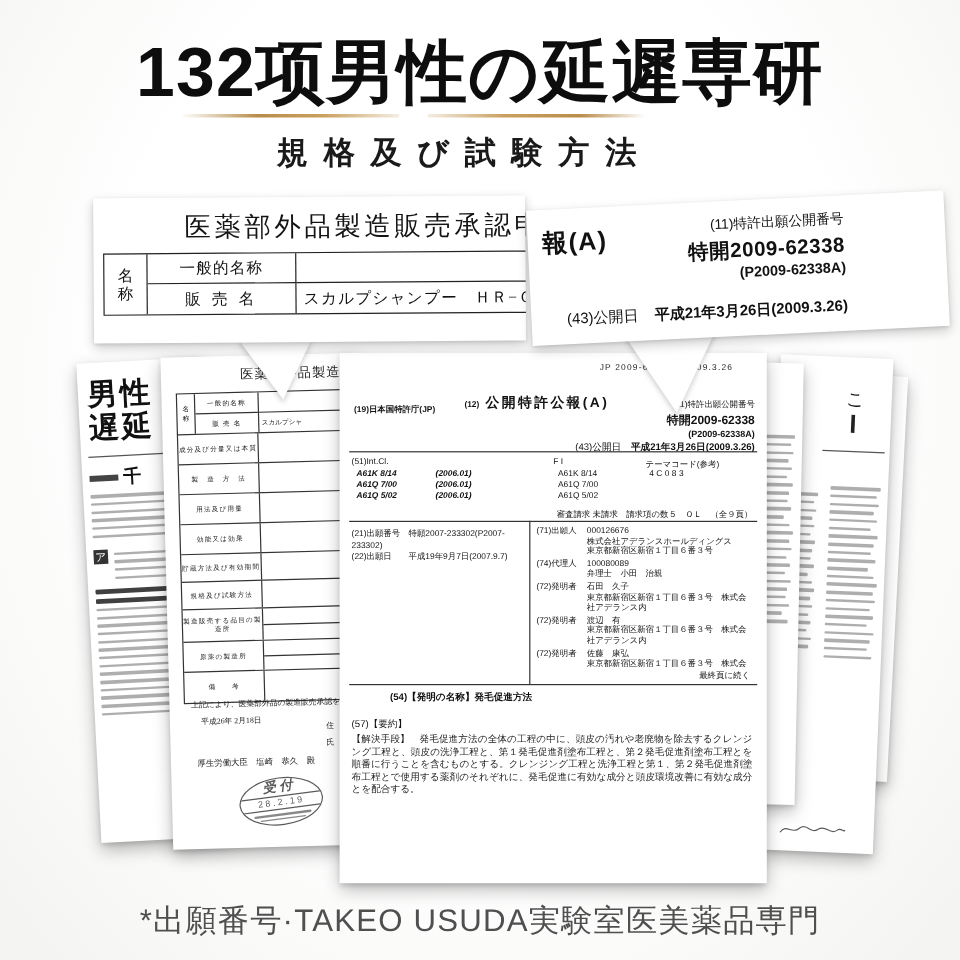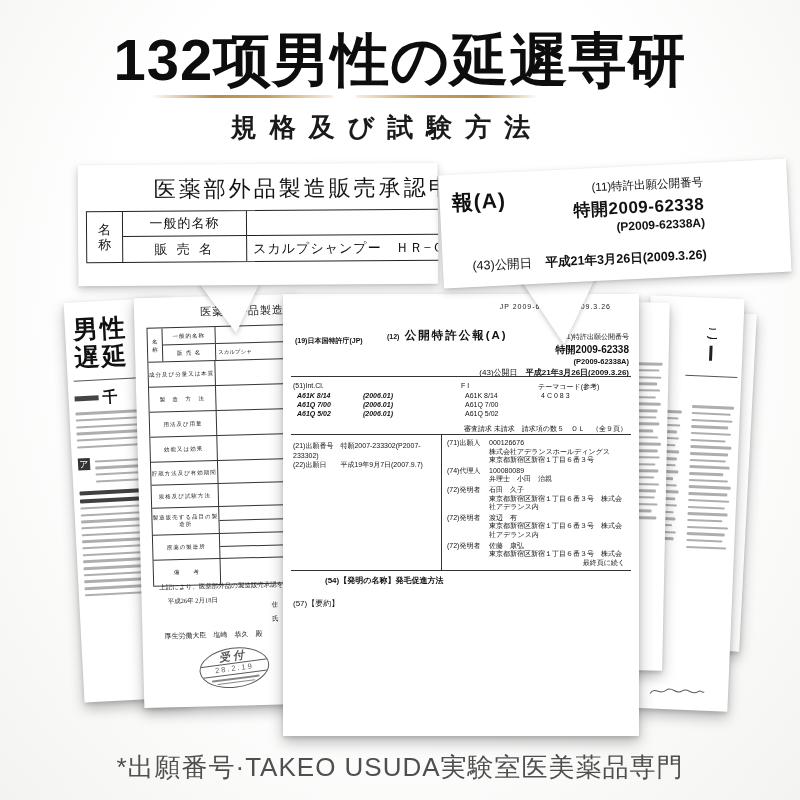--- a/index.html
+++ b/index.html
@@ -438,20 +438,21 @@
           <div>東京都新宿区新宿１丁目６番３号　株式会</div>
         </div>
     </div>
   </div>
   <div class="cont">最終頁に続く</div>
   <div class="hr" style="top:276px;"></div>
 
   <div class="t54">(54)【発明の名称】発毛促進方法</div>
   <div class="t57">(57)【要約】</div>
   <div class="abs-txt">
+    <p>【解決手段】　発毛促進方法の全体の工程の中に、頭皮の汚れや老廃物を除去するクレンジング工程と、頭皮の洗浄工程と、第１発毛促進剤塗布工程と、第２発毛促進剤塗布工程とを順番に行うことを含むものとする。クレンジング工程と洗浄工程と第１、第２発毛促進剤塗布工程とで使用する薬剤のそれぞれに、発毛促進に有効な成分と頭皮環境改善に有効な成分とを配合する。</p>
   </div>
 </div>
 
 <svg class="tail" style="left:198px;top:282px;" width="64" height="54" viewBox="0 0 64 54">
   <polygon points="0,0 62,0 38,51" fill="#ffffff"></polygon>
 </svg>
 <svg class="tail" style="left:518px;top:268px;" width="86" height="78" viewBox="0 0 86 78">
   <polygon points="0,8 82,0 46,76" fill="#ffffff"></polygon>
 </svg>
 

